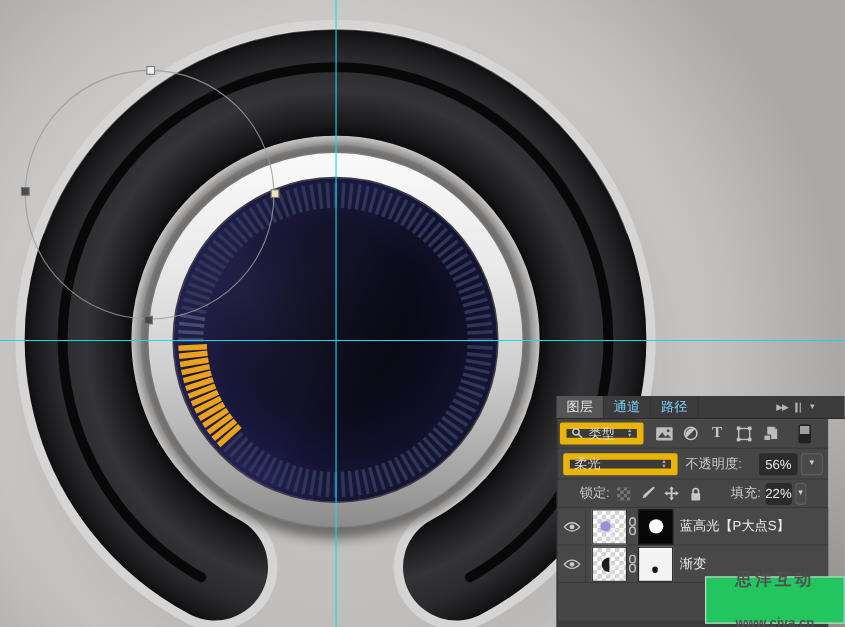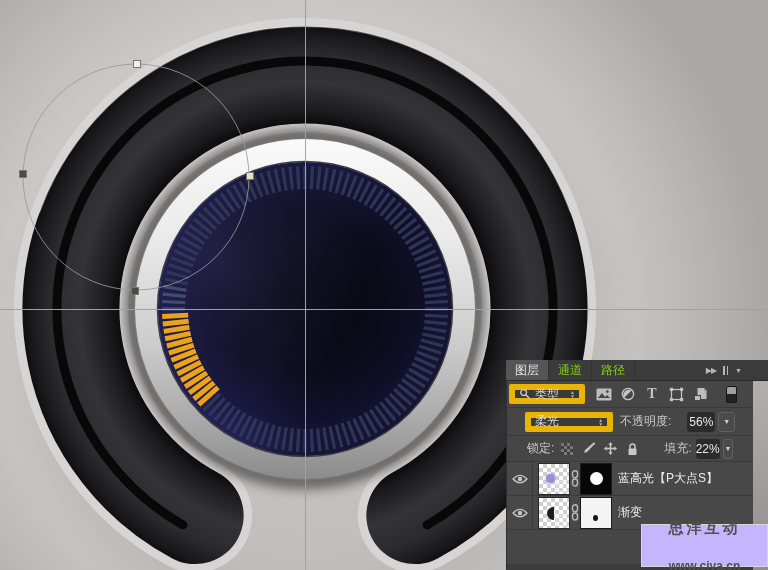--- a/index.html
+++ b/index.html
@@ -6,37 +6,37 @@
   html,body { width:768px; height:570px; overflow:hidden;
     font-family:"Liberation Sans","DejaVu Sans",sans-serif; background:#b4b2b0; }
   #stage { position:relative; width:620px; height:570px; }
   #knob { position:absolute; left:0; top:0; }
 
   
   .panel { position:absolute; left:506px; top:360px; width:262px; height:210px;
     font-size:12px; color:#cfcfcf; }
   .tabbar { position:absolute; left:0; top:0; width:262px; height:21px;
     background:#3b3b3b; border-bottom:1px solid #2a2a2a; display:flex; align-items:stretch; }
-  .tab { padding:0 9px; display:flex; align-items:center; color:#84cc16;
+  .tab { padding:0 9px; display:flex; align-items:center; color:#7dd3fc;
     border-right:1px solid #323232; cursor:default; }
   .tab.active { background:#555555; color:#e4e4e4; }
   .tabbar-right { margin-left:auto; display:flex; align-items:center; gap:7px; padding-right:26px; color:#b5b5b5; }
   .dblarrow { font-size:8px; letter-spacing:-1px; }
   .vbars { display:inline-flex; gap:2px; }
   .vbars i { display:block; width:1.5px; height:9px; background:#b5b5b5; }
   .caret { font-size:7px; color:#b5b5b5; }
 
   .panel-body { position:absolute; left:0; top:21px; width:247px; height:189px;
     background:#464646; border-left:1px solid #2e2e2e; }
   .right-strip { position:absolute; left:247px; top:21px; width:15px; height:189px;
     background:linear-gradient(#b2b0ae,#908e8c); }
 
   .prow { position:relative; display:flex; align-items:center; border-bottom:1px solid #393939; }
   .filter-row { height:27px; padding:0 2px; }
-  .blend-row  { height:28px; padding:0 18px; }
+  .blend-row  { height:28px; padding:0 5px; }
   .lock-row   { height:26px; padding:0 20px; }
 
   .selectbox { height:20px; background:#3a3a3a; border:6px solid #eab308; border-radius:2px;
     display:flex; align-items:center; padding:0 4px; color:#dddddd; }
   .searchbox { width:76px; }
   .blendbox  { width:108px; }
   .spinner { margin-left:auto; display:flex; flex-direction:column; line-height:4px;
     font-size:5px; color:#b0b0b0; padding-left:4px; }
   .fic { width:24px; height:20px; display:flex; align-items:center; justify-content:center; }
   .fics { display:flex; margin-left:7px; }
@@ -86,21 +86,21 @@
   .mask.white { background:#f4f4f4; }
   .mcircle { position:absolute; left:50%; top:50%; width:13px; height:13px; margin:-6.5px 0 0 -6.5px;
     border-radius:50%; background:#fdfdfd; }
   .mdot { position:absolute; left:12px; top:17px; width:5px; height:6px; border-radius:50%;
     background:#141414; }
   .lname { z-index:1; margin-left:6px; color:#ededed; white-space:nowrap; }
   .panel-bottom { position:absolute; top:183px; left:0; width:247px; height:6px; background:#3c3c3c; }
 
   
   .watermark { position:absolute; left:641px; top:524px; width:127px; height:43px;
-    background:#c4b5fd; border:1px solid #d8d8d8; display:flex; flex-direction:column;
+    background:#22c55e; border:1px solid #d8d8d8; display:flex; flex-direction:column;
     align-items:center; justify-content:center; z-index:5;gap:23px; }
   .wm1 { font-size:15px; font-weight:bold; color:#4f4f4f; letter-spacing:3px; line-height:17px; }
   .wm2 { font-size:12px; font-weight:bold; color:#4f4f4f; line-height:14px; }
 </style>
 </head>
 <body>
 
 <div id="stage">
 
   <svg id="knob" width="768" height="570">

